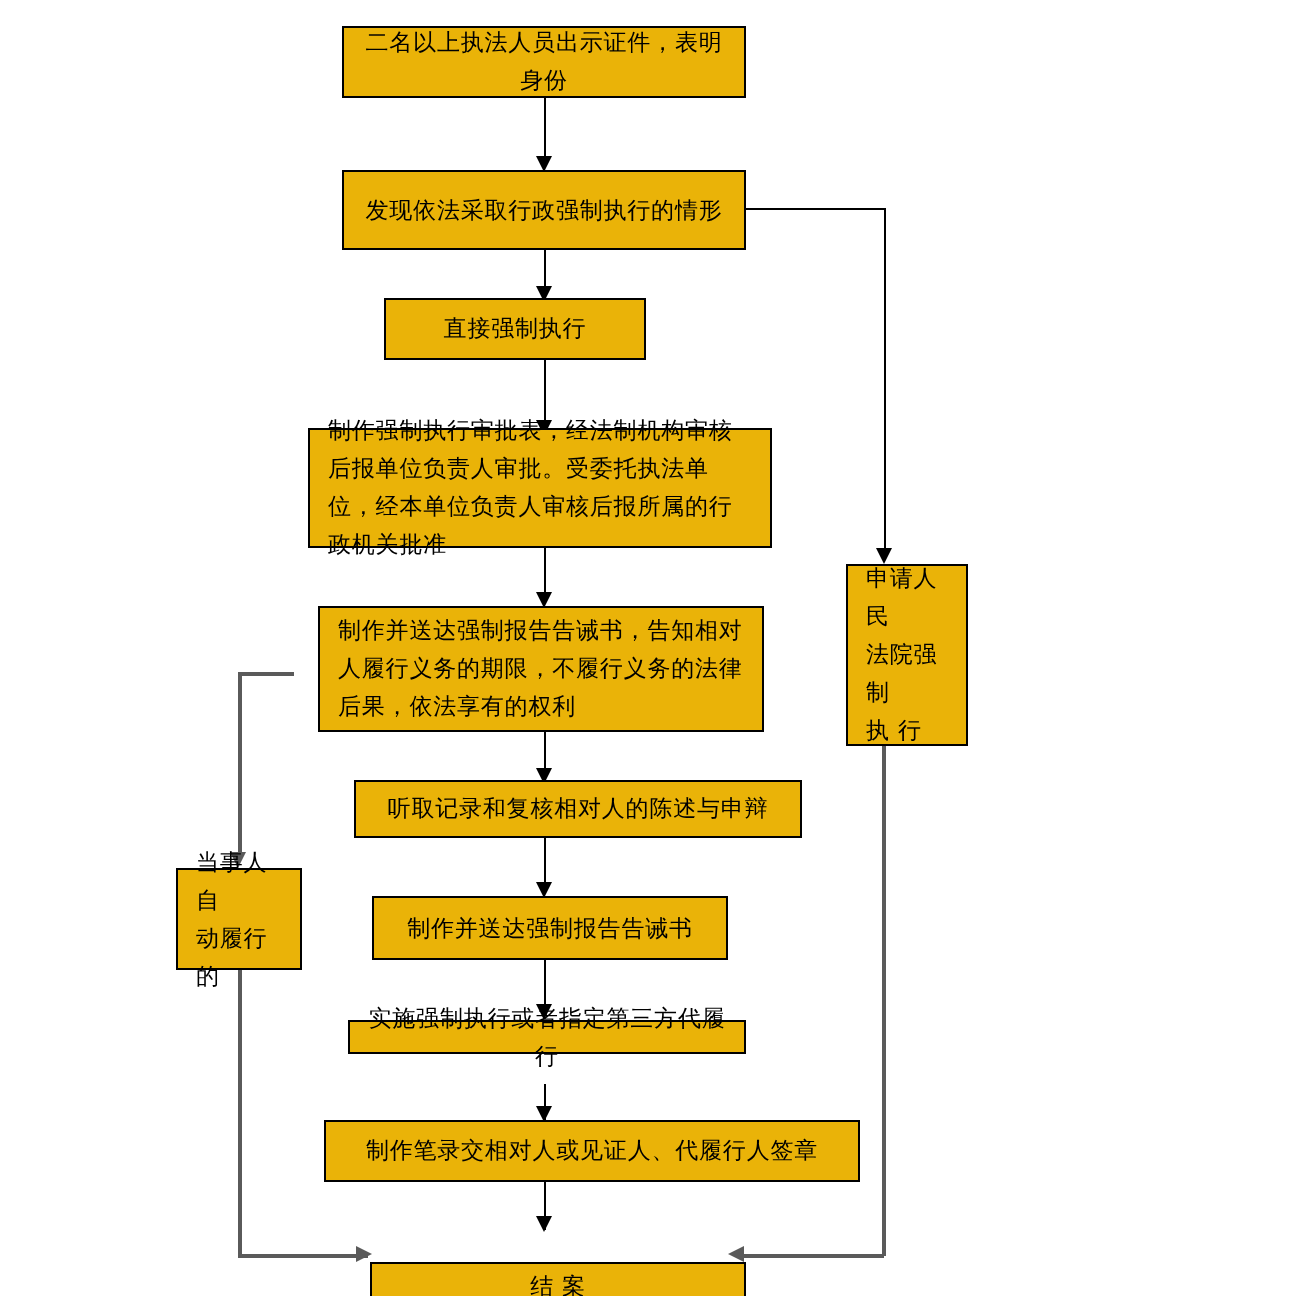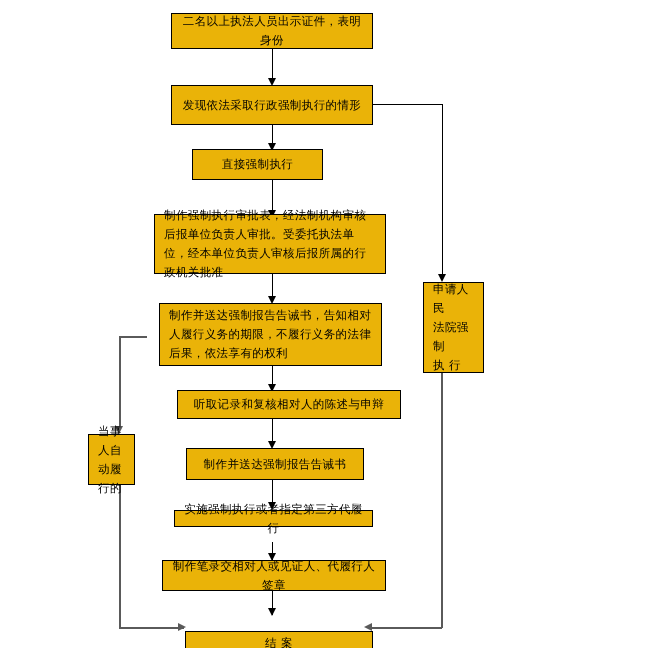--- a/index.html
+++ b/index.html
@@ -154,32 +154,32 @@
   </div>
 
   <div class="node" style="left:186px; top:448px; width:178px; height:32px;">
     <span class="txt">制作并送达强制报告告诫书</span>
   </div>
 
   <div class="node" style="left:174px; top:510px; width:199px; height:17px;">
     <span class="txt">实施强制执行或者指定第三方代履行</span>
   </div>
 
-  <div class="node" style="left:162px; top:560px; width:224px; height:31px;">
+  <div class="node" style="left:162px; top:560px; width:268px; height:31px;">
     <span class="txt">制作笔录交相对人或见证人、代履行人签章</span>
   </div>
 
   <div class="node wide-space" style="left:185px; top:615px; width:188px; height:25px;margin-top:16px;">
     <span class="txt">结        案</span>
   </div>
 
   <div class="node multiline" style="left:412px; top:282px; width:61px; height:91px;margin-left:11px;">
     <span class="txt">申请人民
 法院强制
 执      行</span>
   </div>
 
-  <div class="node multiline" style="left:88px; top:434px; width:47px; height:51px;">
+  <div class="node multiline" style="left:88px; top:434px; width:63px; height:51px;">
     <span class="txt">当事人自
 动履行的</span>
   </div>
 
 </div>
 
 </body></html>

